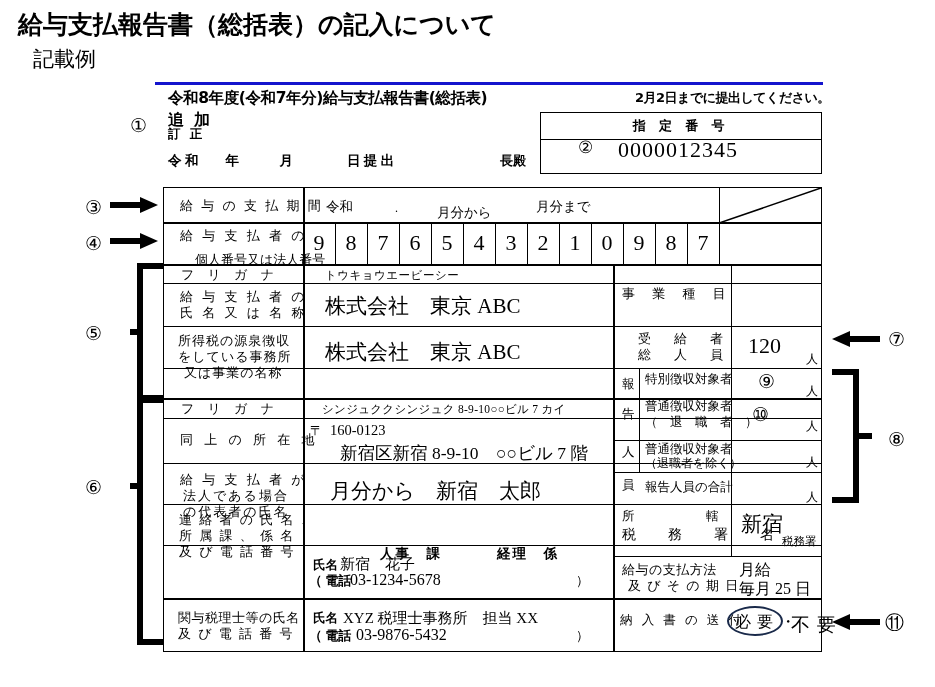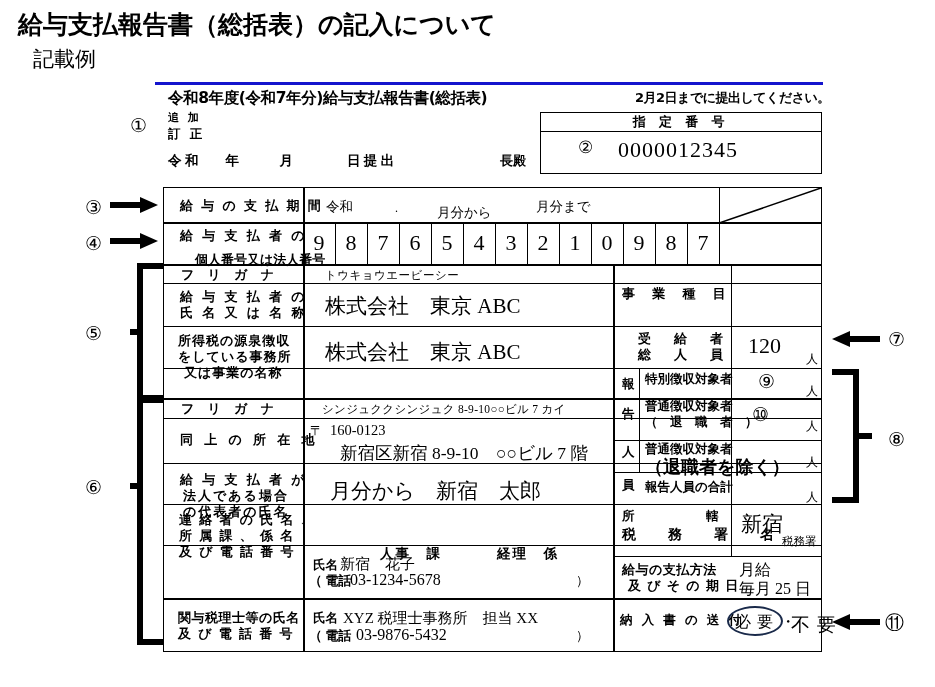--- a/index.html
+++ b/index.html
@@ -28,41 +28,41 @@
   #form-title{
     position:absolute;left:168px;top:88px;
     font-family:"DejaVu Sans","Liberation Sans",sans-serif;
     font-weight:bold;font-size:15.5px;white-space:nowrap;letter-spacing:-0.4px;
   }
   #deadline-note{
     position:absolute;left:635px;top:89px;
     font-family:"DejaVu Sans","Liberation Sans",sans-serif;
     font-weight:bold;font-size:13px;white-space:nowrap;letter-spacing:-0.5px;
   }
-  #add-label{position:absolute;left:168px;top:110px;font-size:11px;letter-spacing:3px;white-space:nowrap;font-weight:bold;}
+  #add-label{position:absolute;left:168px;top:110px;font-size:16px;letter-spacing:3px;white-space:nowrap;font-weight:bold;}
   #fix-label{position:absolute;left:168px;top:126px;font-size:12.5px;letter-spacing:3px;white-space:nowrap;font-weight:bold;}
   #submit-date-line{position:absolute;left:168px;top:152px;font-size:13.5px;white-space:nowrap;font-weight:bold;}
   #chief-label{position:absolute;left:500px;top:152px;font-size:13px;white-space:nowrap;font-weight:bold;}
 
   
   #desig-box{position:absolute;left:540px;top:112px;width:282px;height:62px;border:1.5px solid #000;box-sizing:border-box;}
-  #desig-head{position:absolute;left:540px;top:112px;width:282px;height:20px;box-sizing:border-box;border-bottom:1.5px solid #000;
+  #desig-head{position:absolute;left:540px;top:112px;width:282px;height:28px;box-sizing:border-box;border-bottom:1.5px solid #000;
      display:flex;align-items:center;justify-content:center;font-size:13px;letter-spacing:5px;font-weight:bold;}
   #desig-marker{position:absolute;left:578px;top:139px;font-size:17px;}
   #desig-value{position:absolute;left:618px;top:137px;font-size:22px;letter-spacing:1px;}
 
   
   #main-table{position:absolute;left:163px;top:187px;width:659px;height:465px;border:1.5px solid #000;box-sizing:border-box;}
   .hline{position:absolute;background:#000;height:1px;}
   .hline.thick{height:1.5px;}
   .vline{position:absolute;background:#000;width:1px;}
   .vline.thick{width:1.5px;}
   .vline.dash{width:0;border-left:1px dashed #000;}
 
-  .cell-label{position:absolute;font-size:13px;font-weight:bold;white-space:nowrap;line-height:1.25;}
+  .cell-label{position:absolute;font-size:13px;font-weight:normal;white-space:nowrap;line-height:1.25;}
   .cell-val{position:absolute;white-space:nowrap;}
 
   .lbl-sp{letter-spacing:5px;}
   .lbl-sp2{letter-spacing:2.5px;}
 
   
   #slash-svg{position:absolute;left:719px;top:188px;width:102px;height:35px;}
 
   
   .callout{position:absolute;font-size:19px;line-height:1;}
@@ -220,21 +220,21 @@
   <div class="cell-label" style="left:645px;top:372px;font-size:12.5px;">特別徴収対象者</div>
   <div class="cell-val callout" style="left:758px;top:372px;">⑨</div>
   <div class="cell-val" style="left:806px;top:383px;font-size:12px;">人</div>
 
   <div class="cell-label" style="left:645px;top:399px;font-size:12.5px;">普通徴収対象者</div>
   <div class="cell-label" style="left:645px;top:415px;font-size:12.5px;letter-spacing:0px;">（　退　職　者　）</div>
   <div class="cell-val callout" style="left:752px;top:405px;">⑩</div>
   <div class="cell-val" style="left:806px;top:418px;font-size:12px;">人</div>
 
   <div class="cell-label" style="left:645px;top:442px;font-size:12.5px;">普通徴収対象者</div>
-  <div class="cell-label" style="left:645px;top:456px;font-size:18px;">（退職者を除く）</div>
+  <div class="cell-label" style="left:645px;top:456px;font-size:12px;">（退職者を除く）</div>
   <div class="cell-val" style="left:806px;top:454px;font-size:12px;">人</div>
 
   <div class="cell-label" style="left:645px;top:480px;font-size:12.5px;">報告人員の合計</div>
   <div class="cell-val" style="left:806px;top:489px;font-size:12px;">人</div>
 
   <div class="cell-label" style="left:622px;top:509px;font-size:12.5px;">所</div>
   <div class="cell-label" style="left:706px;top:509px;font-size:12.5px;">轄</div>
   <div class="cell-label" style="left:622px;top:526px;font-size:14px;letter-spacing:9px;">税　務　署　名</div>
   <div class="cell-val" style="left:741px;top:510px;font-size:21px;">新宿</div>
   <div class="cell-val" style="left:782px;top:534px;font-size:11.5px;">税務署</div>

